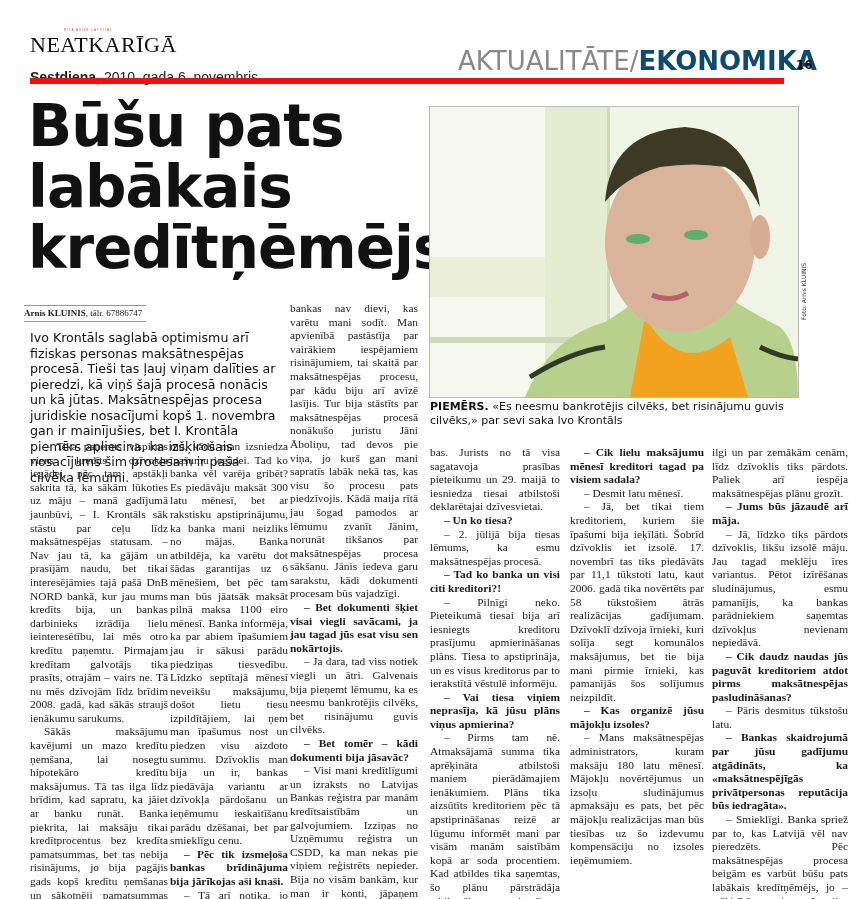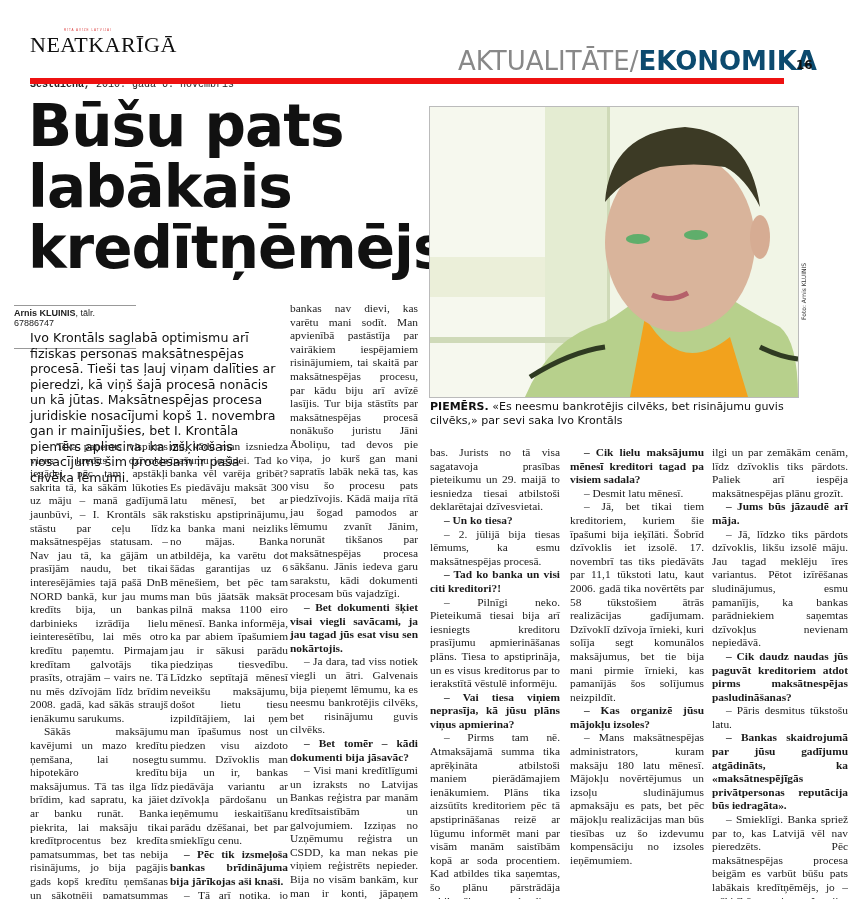--- a/index.html
+++ b/index.html
@@ -1,32 +1,32 @@
 <!DOCTYPE html>
 <html><head>
 <meta charset="utf-8">
 <style>
   html, body { margin:0; padding:0; background:#ffffff; }
   body { width:860px; height:899px; position:relative; overflow:hidden; color:#111; }
   .abs { position:absolute; }
   .masthead { left:30px; top:32px; font-family:"Liberation Serif", serif; font-size:22px; letter-spacing:0.5px; color:#111; }
   .tagline { left:64px; top:28px; font-family:"Liberation Sans", sans-serif; font-size:3px; color:#d44; letter-spacing:1px; }
-  .dateline { left:30px; top:79px; font-family:Liberation Mono, monospace; font-size:10px; color:#222; }
+  .dateline { left:30px; top:69px; font-family:Liberation Sans, sans-serif; font-size:14px; color:#222; }
   .dateline b { font-weight:bold; }
   .redrule { left:30px; top:78px; width:754px; height:6px; background:#ee1111; }
   .section { left:458px; top:46px; font-family:"DejaVu Sans", sans-serif; font-size:26px; line-height:30px; white-space:nowrap; }
   .section .lite { color:#888; font-weight:normal; }
   .section .bold { color:#0c4a6e; font-weight:bold; }
   .pagenum { left:796px; top:58px; font-family:"DejaVu Sans", sans-serif; font-weight:bold; font-size:12px; color:#111; }
   .headline { left:28px; top:96px; width:400px; font-family:"DejaVu Sans", sans-serif; font-weight:bold; font-size:58px; line-height:61px; letter-spacing:-1px; color:#111; }
   .photo { left:429px; top:106px; width:368px; height:290px; overflow:hidden; border:1px solid #bbb; background:#eef2e4; }
   .photocredit { left:800px; top:320px; font-family:"DejaVu Sans", sans-serif; font-size:6px; color:#333; transform:rotate(-90deg); transform-origin:left top; white-space:nowrap; }
   .caption { left:430px; top:400px; width:370px; font-family:"DejaVu Sans", sans-serif; font-size:11px; line-height:14px; color:#111; }
   .caption b { font-weight:bold;margin-top:28px; }
-  .byline-wrap { left:14px; top:305px; width:122px; border-top:1px solid #999; border-bottom:1px solid #999; padding:2px 0 20px 0; font-family:Liberation Sans, sans-serif; font-size:9px; color:#222; }
+  .byline-wrap { left:24px; top:305px; width:122px; border-top:1px solid #999; border-bottom:1px solid #999; padding:2px 0 3px 0; font-family:Liberation Serif, serif; font-size:9px; color:#222; }
   .byline-wrap b { font-weight:bold; }
   .lead { left:30px; top:330px; width:254px; font-family:"DejaVu Sans", sans-serif; font-size:12.6px; line-height:15.5px; color:#111; }
   .col { font-family:"Liberation Serif", serif; font-size:11.4px; line-height:13.6px; color:#1a1a1a; text-align:justify; hyphens:auto; }
   .col p { margin:0; text-indent:14px; }
   .col p.q { font-weight:bold; text-indent:14px; }
   .col p.noindent { text-indent:0; }
   .c1 { left:30px; top:440px; width:138px; }
   .c2 { left:170px; top:440px; width:118px; }
   .c3 { left:290px; top:302px; width:128px; }
   .c4 { left:430px; top:446px; width:130px; }

